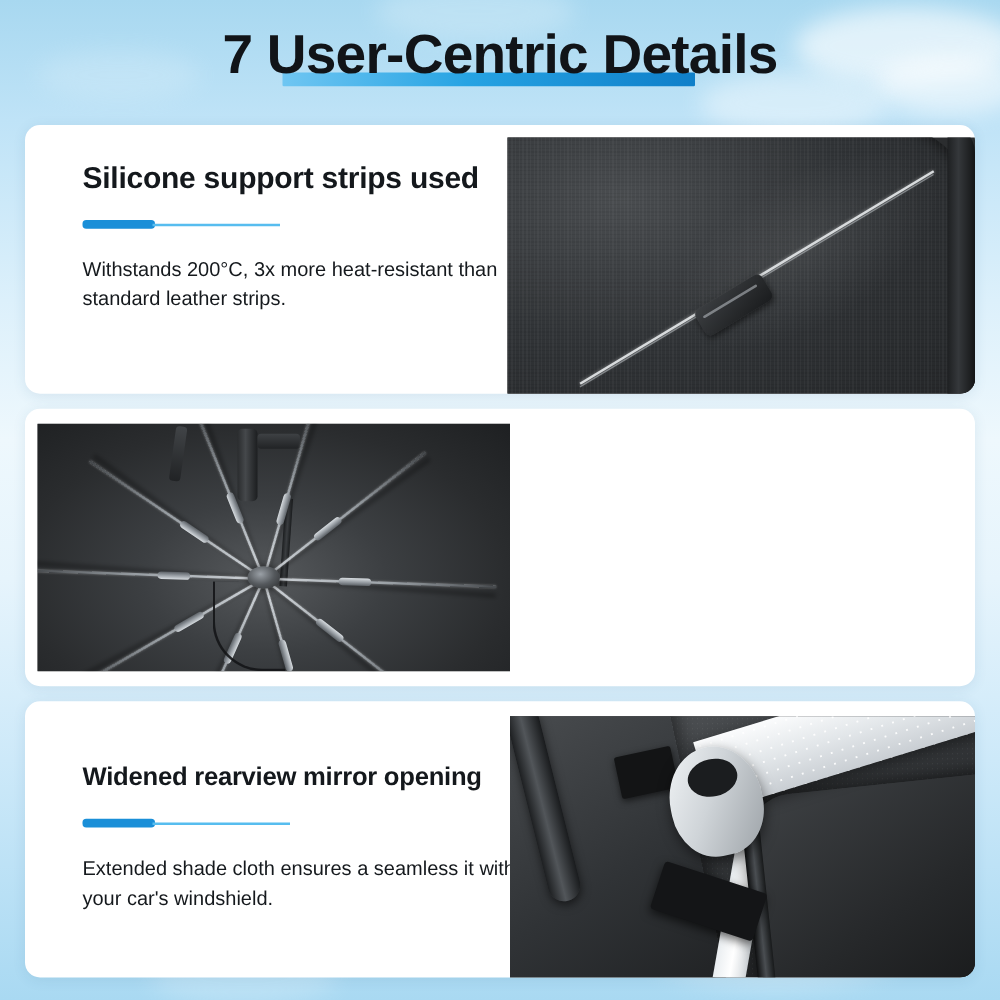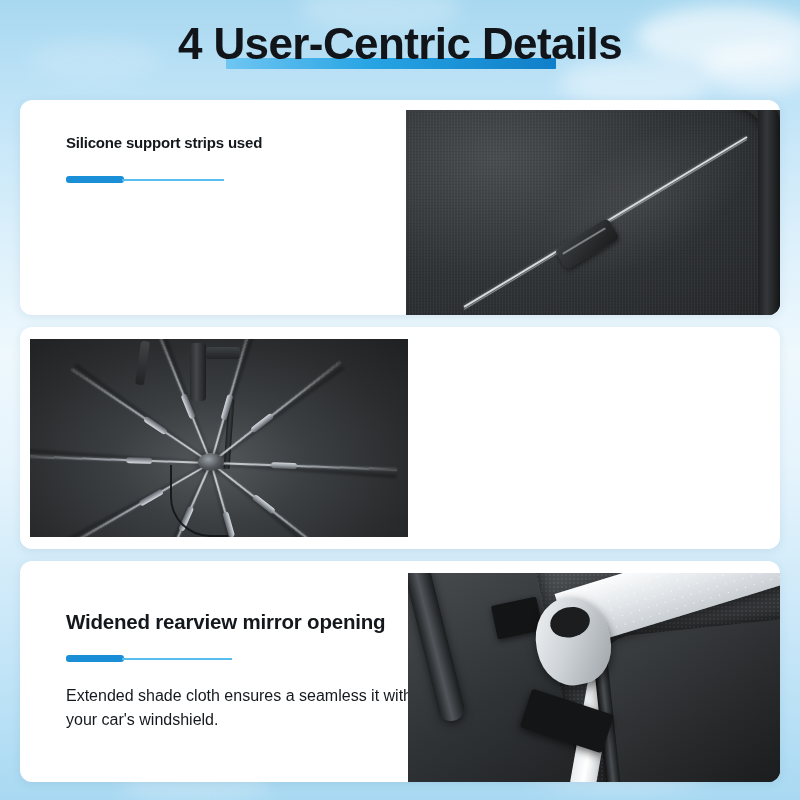--- a/index.html
+++ b/index.html
@@ -55,21 +55,21 @@
   #card-1 { left:20px;  top:100px; width:760px; height:215px; }
   #card-2 { left:20px;  top:327px; width:760px; height:222px; }
   #card-3 { left:20px;  top:561px; width:760px; height:221px; }
 
   .card-text { position:absolute; top:0; }
   #card-1 .card-text { left:46px;  top:30px;  width:350px; }
   #card-2 .card-text { left:398px; top:40px;  width:366px; }
   #card-3 .card-text { left:46px;  top:48px;  width:368px; }
 
   .card-heading {
-    font-size:15px; font-weight:bold; color:#14181c;
+    font-size:24px; font-weight:bold; color:#14181c;
     line-height:26px; letter-spacing:-0.2px; white-space:nowrap;
   }
   #card-2 .card-heading { font-size:20.5px; }
   #card-3 .card-heading { font-size:20.5px; }
 
   .divider { position:relative; height:7px; margin-top:20px; }
   .divider .seg-thick {
     position:absolute; left:0; top:0; width:58px; height:7px;
     background:#1a8fd8; border-radius:3px;
   }
@@ -277,31 +277,32 @@
 <div class="cloud cl2"></div>
 <div class="cloud cl3"></div>
 <div class="cloud cl4"></div>
 <div class="cloud cl5"></div>
 <div class="cloud cl6"></div>
 <div class="cloud cl7"></div>
 
 <div class="title-wrap">
   <div class="title-inner">
     <div class="title-underline"></div>
-    <div class="title">4 User-Centric Details</div>
+    <div class="title">7 User-Centric Details</div>
   </div>
 </div>
 
 <div class="card" id="card-1">
   <div class="card-text">
     <div class="card-heading">Silicone support strips used</div>
     <div class="divider">
       <div class="seg-thick"></div>
       <div class="seg-thin"></div>
     </div>
+    <div class="card-body">Withstands 200°C, 3x more heat-resistant than standard leather strips.</div>
   </div>
   <div class="photo">
     <div class="p1-panel">
       <div class="p1-texture"></div>
       <div class="p1-edge"></div>
       <div class="p1-glow"></div>
     </div>
     <div class="p1-strip-line"></div>
     <div class="p1-strip-line2"></div>
     <div class="p1-tab"></div>

